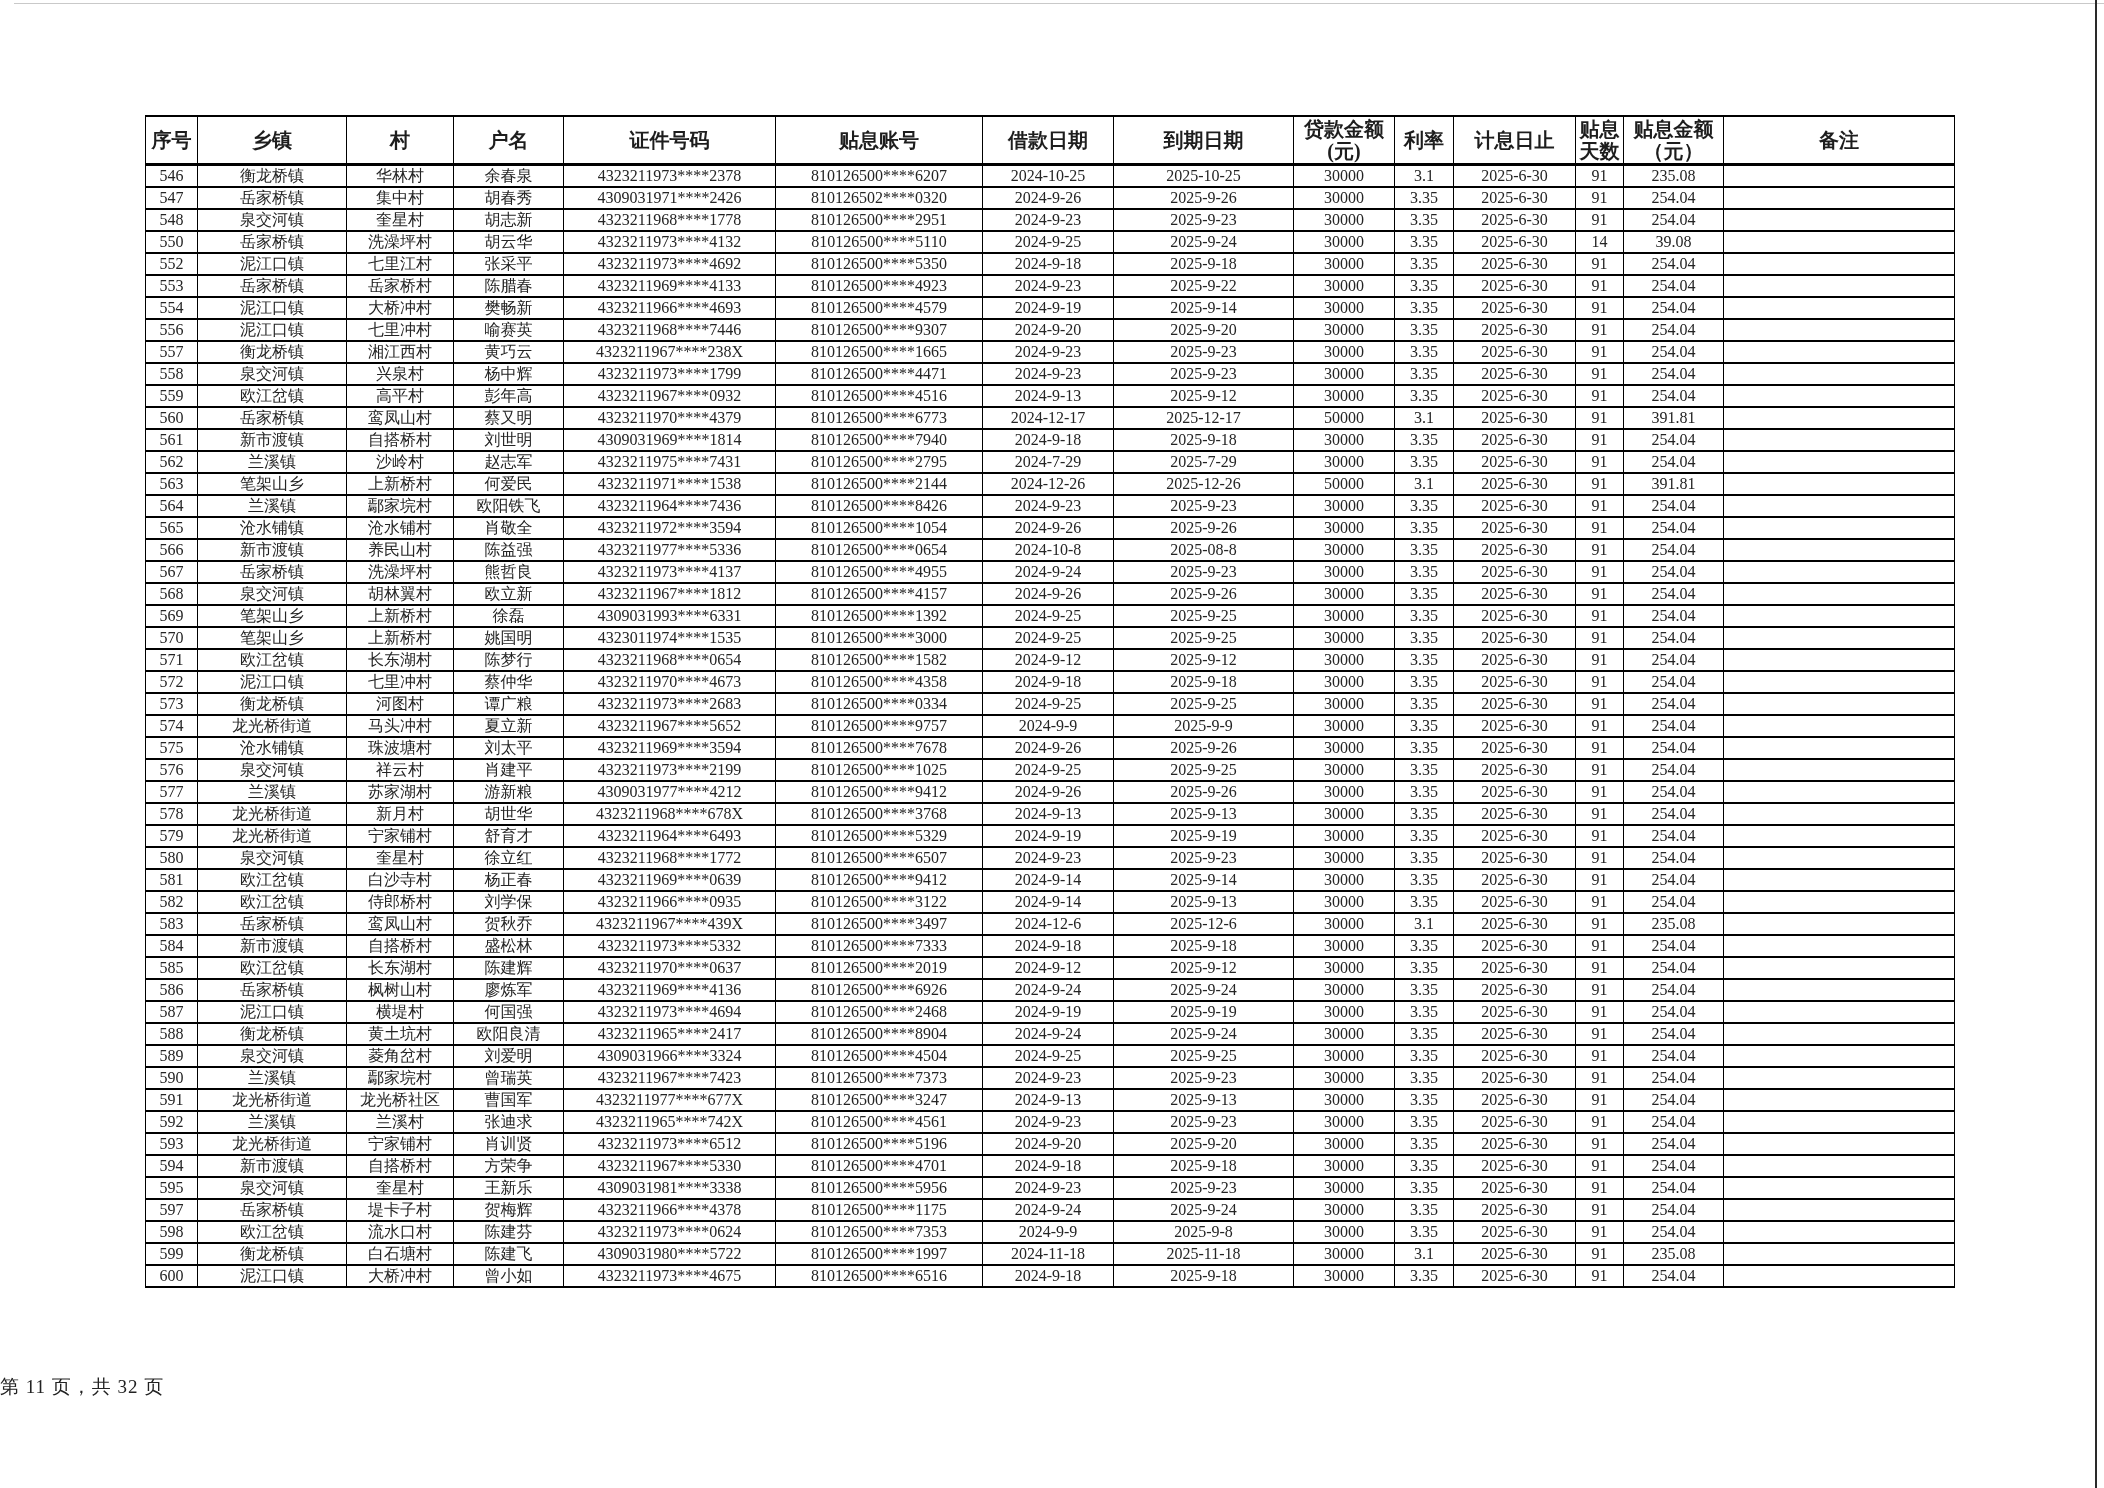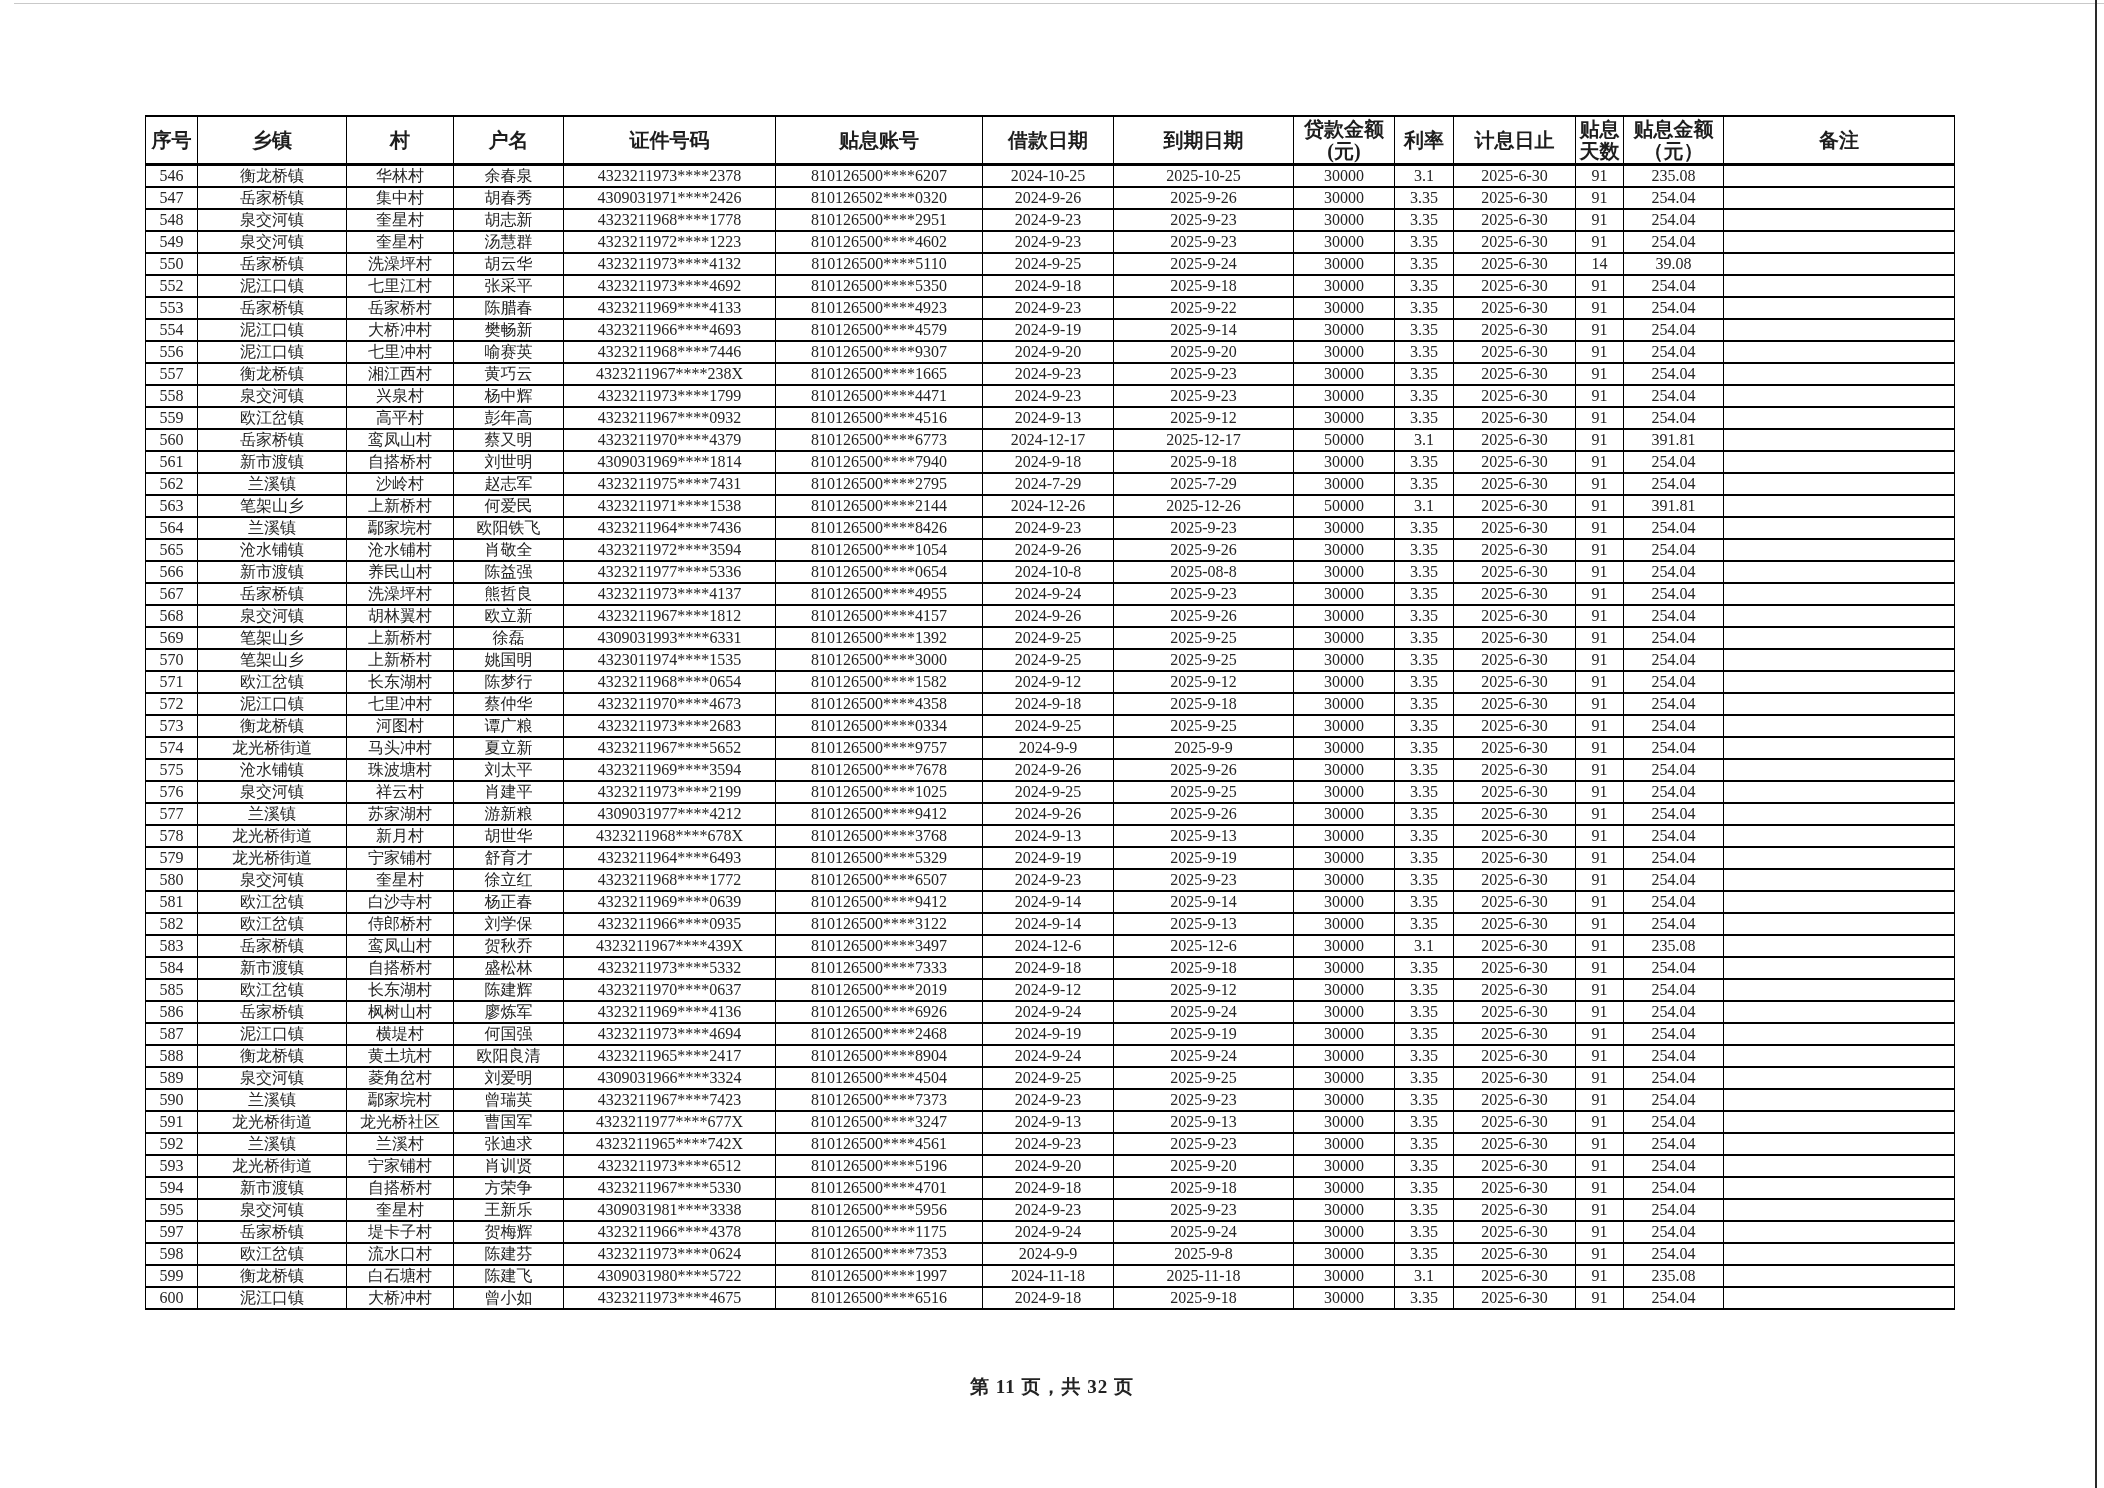--- a/index.html
+++ b/index.html
@@ -45,25 +45,23 @@
   }
   .subsidy-table tbody tr{height:21.6px;margin-top:40px;}
   .subsidy-table tbody td{
     font-size:16px;
     line-height:20px;
     color:#242424;
   }
   .page-footer{
     position:absolute;
     top:1374px;left:0;width:2104px;
-    text-align:center;
     font-size:19px;
     letter-spacing:1px;
     color:#222;
-    font-weight:bold;
   }
 </style>
 </head>
 <body>
 
 <div class="edge-top"></div>
 <div class="edge-right"></div>
 
 <table class="subsidy-table">
   <colgroup>
@@ -146,36 +144,20 @@
         <td>2024-9-23</td>
         <td>2025-9-23</td>
         <td>30000</td>
         <td>3.35</td>
         <td>2025-6-30</td>
         <td>91</td>
         <td>254.04</td>
         <td></td>
       </tr>
       <tr>
-        <td>549</td>
-        <td>泉交河镇</td>
-        <td>奎星村</td>
-        <td>汤慧群</td>
-        <td>4323211972****1223</td>
-        <td>810126500****4602</td>
-        <td>2024-9-23</td>
-        <td>2025-9-23</td>
-        <td>30000</td>
-        <td>3.35</td>
-        <td>2025-6-30</td>
-        <td>91</td>
-        <td>254.04</td>
-        <td></td>
-      </tr>
-      <tr>
         <td>550</td>
         <td>岳家桥镇</td>
         <td>洗澡坪村</td>
         <td>胡云华</td>
         <td>4323211973****4132</td>
         <td>810126500****5110</td>
         <td>2024-9-25</td>
         <td>2025-9-24</td>
         <td>30000</td>
         <td>3.35</td>

